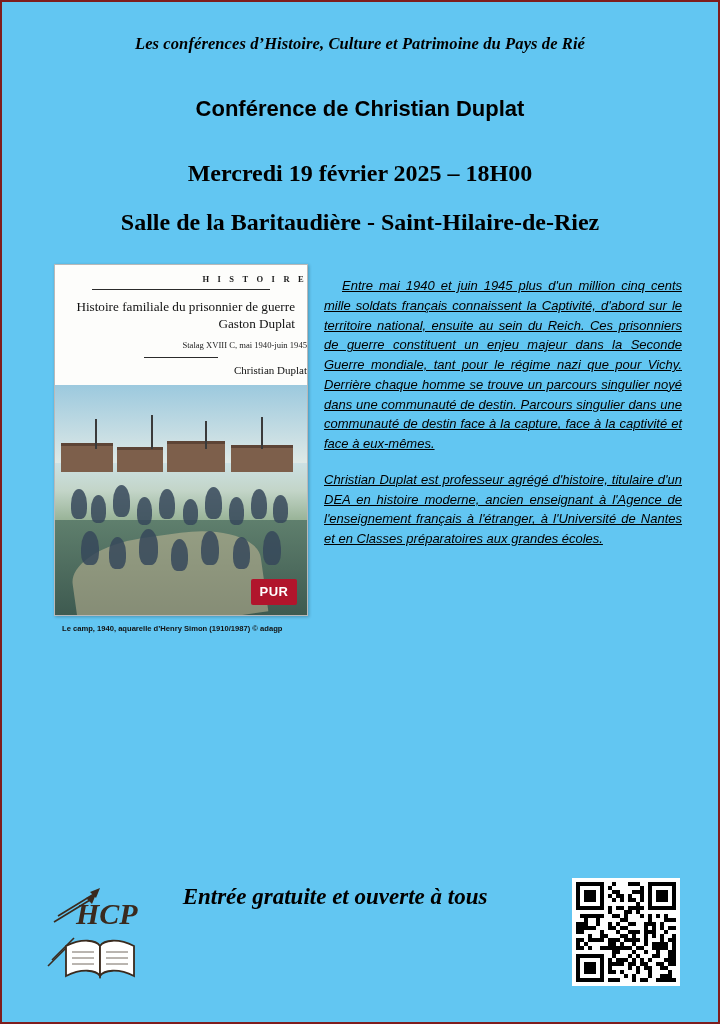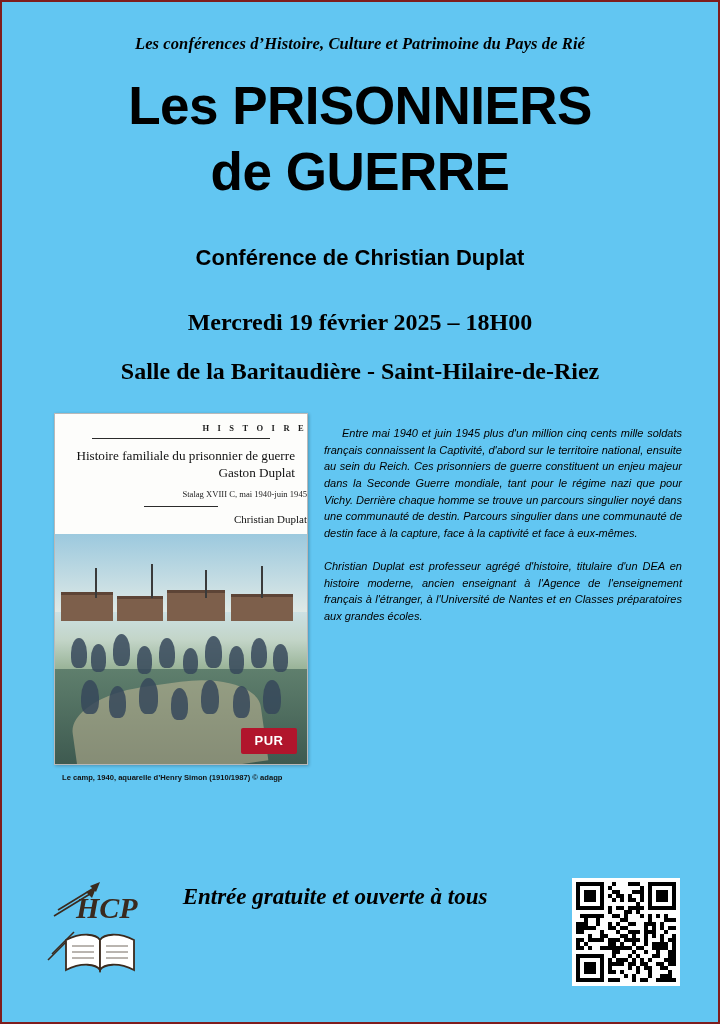--- a/index.html
+++ b/index.html
@@ -173,21 +173,21 @@
     width: 190px; height: 90px;
     background: #cdbf9b;
     opacity: .5;
     transform: rotate(-8deg);
     border-radius: 40% 40% 0 0;
   }
   .pur-badge {
     position: absolute;
     right: 10px;
     bottom: 10px;
-    width: 56px;
+    width: 46px;
     height: 26px;
     background: #b1152c;
     color: #fff;
     font-family: "Liberation Sans", sans-serif;
     font-weight: bold;
     font-size: 13px;
     line-height: 26px;
     text-align: center;
     letter-spacing: .5px;
     border-radius: 2px;
@@ -202,39 +202,40 @@
   }
 
   
   .text-col {
     flex: 1;
     padding-top: 12px;
   }
   .body-par {
     font-family: "Liberation Sans", sans-serif;
     font-style: italic;
-    font-size: 11px;
+    font-size: 13px;
     line-height: 1.52;
     color: #000;
     text-align: justify;
     margin: 0 0 16px 0;
+    text-decoration: underline;
   }
   .body-par.first { text-indent: 18px; }
 
   
   .footer {
     position: absolute;
     left: 0; right: 0;
     bottom: 28px;
     height: 120px;
   }
   .logo {
     position: absolute;
     left: 38px;
-    top: 2px;
+    top: 8px;
     width: 118px;
     height: 106px;
   }
   .logo svg { display: block; }
 
   .footer-center {
     position: absolute;
     left: 150px;
     right: 200px;
     top: 10px;
@@ -281,24 +282,20 @@
   .qr-grid i { background: transparent; }
   .qr-grid i.on { background: #000; }
 </style>
 </head>
 <body>
 
 <div class="poster">
 
   <div class="kicker">Les conférences d’Histoire, Culture et Patrimoine du Pays de Rié</div>
 
-  <div class="title">
-    <span class="line1">Les PRISONNIERS</span>
-    <span class="line2">de GUERRE</span>
-  </div>
 
   <div class="subtitle">Conférence de Christian Duplat</div>
   <div class="datetime">Mercredi 19 février 2025 – 18H00</div>
   <div class="venue">Salle de la Baritaudière - Saint-Hilaire-de-Riez</div>
 
   <div class="content">
 
     <div class="book-col">
       <div class="book-cover">
         <div class="bc-top">

